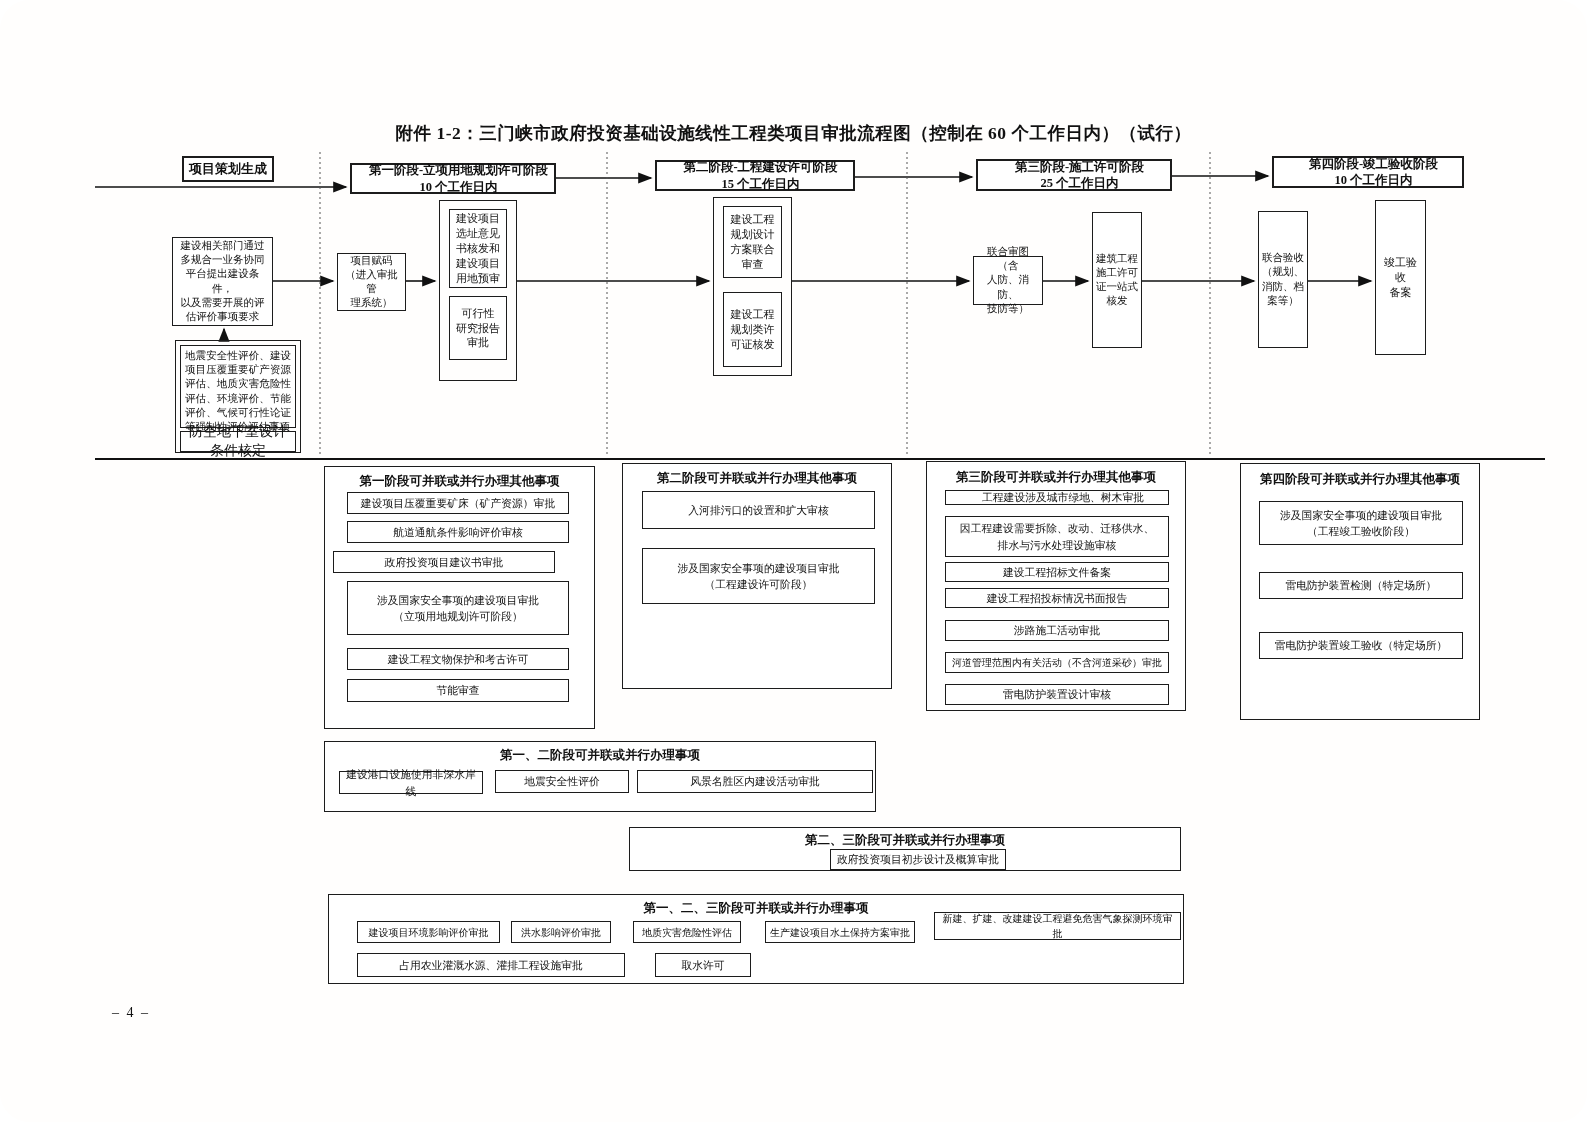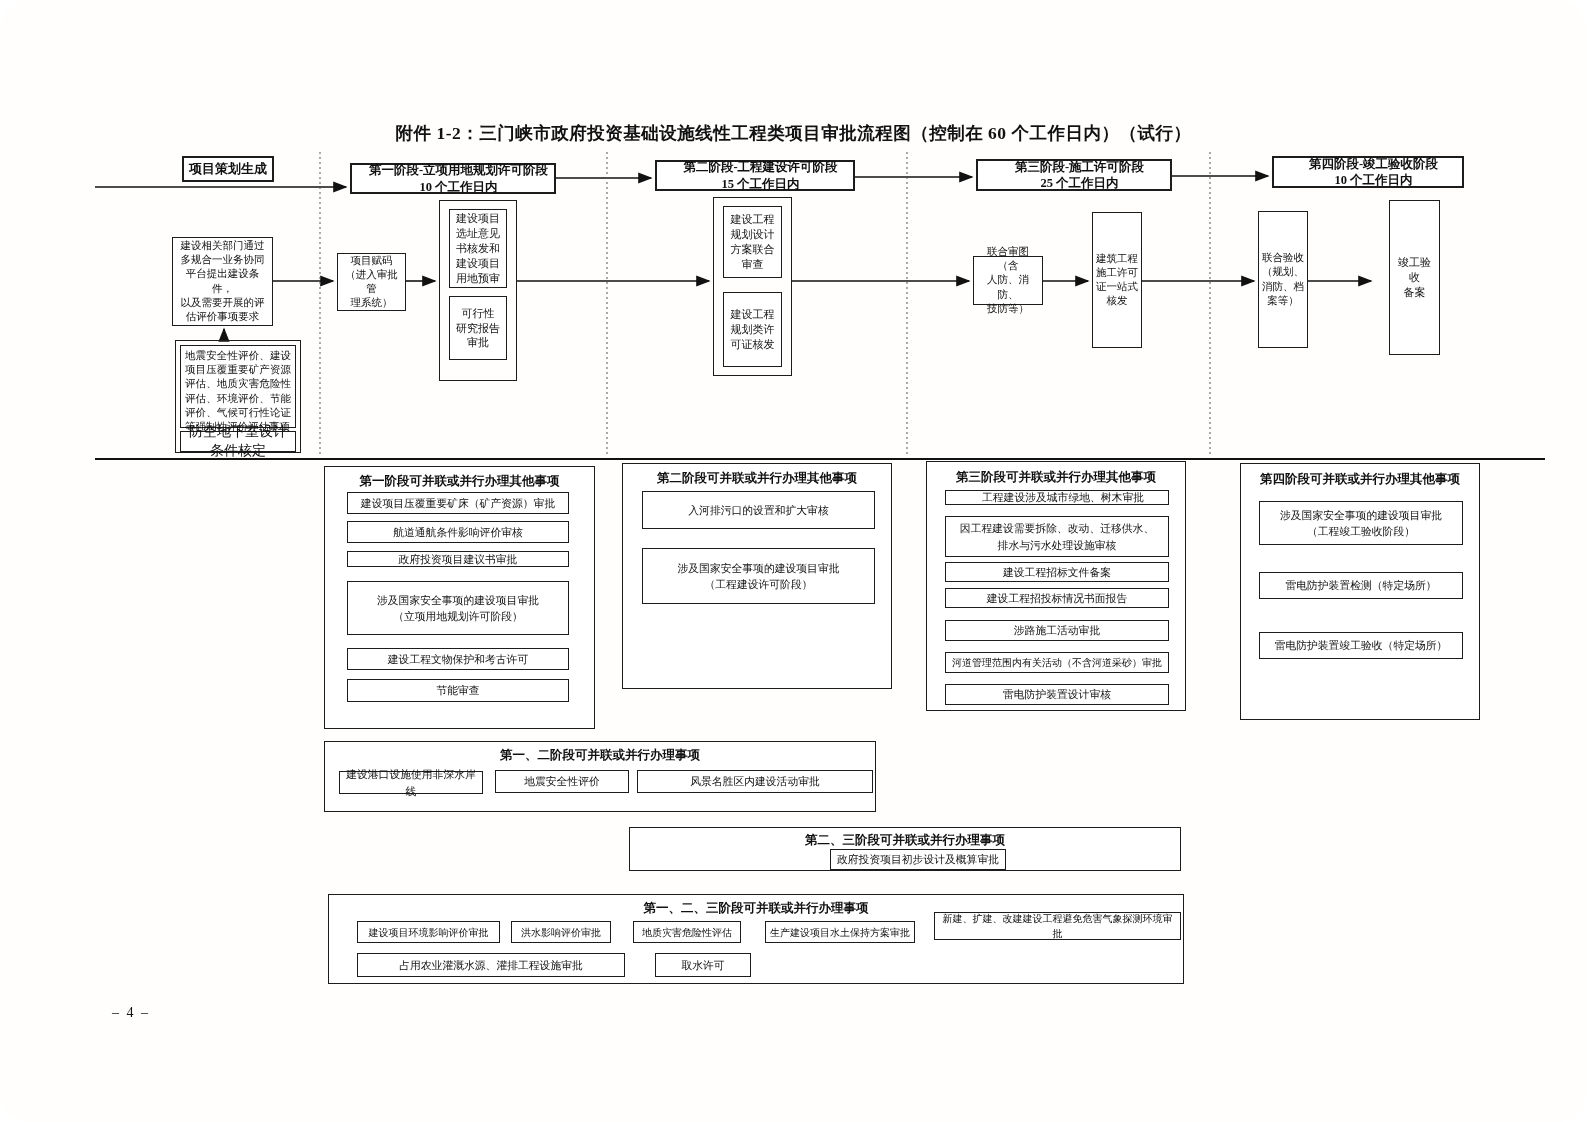--- a/index.html
+++ b/index.html
@@ -128,32 +128,32 @@
 技防等）</div>
   <div class="box" style="left:1092px;top:212px;width:50px;height:136px;font-size:10.5px;">建筑工程
 施工许可
 证一站式
 核发</div>
 
   <div class="box" style="left:1258px;top:211px;width:50px;height:137px;font-size:10.5px;">联合验收
 （规划、
 消防、档
 案等）</div>
-  <div class="box" style="left:1375px;top:200px;width:51px;height:155px;margin-left:14px;">竣工验收
+  <div class="box" style="left:1375px;top:200px;width:51px;height:155px;">竣工验收
 备案</div>
 
   <div class="box hollow" style="left:175px;top:340px;width:126px;height:113px;"></div>
   <div class="box para" style="left:180px;top:345px;width:116px;height:83px;font-size:10.5px;">地震安全性评价、建设项目压覆重要矿产资源评估、地质灾害危险性评估、环境评价、节能评价、气候可行性论证等强制性评价评估事项</div>
   <div class="box" style="left:180px;top:431px;width:116px;height:21px;font-size:14px;">防空地下室设计条件核定</div>
 
   <div class="sec" style="left:324px;top:466px;width:271px;height:263px;">
     <div class="sec-title" style="top:6px;">第一阶段可并联或并行办理其他事项</div>
     <div class="item" style="left:22px;top:25px;width:222px;height:22px;">建设项目压覆重要矿床（矿产资源）审批</div>
     <div class="item" style="left:22px;top:54px;width:222px;height:22px;">航道通航条件影响评价审核</div>
-    <div class="item" style="left:22px;top:84px;width:222px;height:16px;">政府投资项目建议书审批</div>
+    <div class="item" style="left:8px;top:84px;width:222px;height:22px;">政府投资项目建议书审批</div>
     <div class="item" style="left:22px;top:114px;width:222px;height:54px;">涉及国家安全事项的建设项目审批
 （立项用地规划许可阶段）</div>
     <div class="item" style="left:22px;top:181px;width:222px;height:22px;">建设工程文物保护和考古许可</div>
     <div class="item" style="left:22px;top:212px;width:222px;height:23px;">节能审查</div>
   </div>
 
   <div class="sec" style="left:622px;top:463px;width:270px;height:226px;">
     <div class="sec-title" style="top:6px;">第二阶段可并联或并行办理其他事项</div>
     <div class="item" style="left:19px;top:27px;width:233px;height:38px;">入河排污口的设置和扩大审核</div>
     <div class="item" style="left:19px;top:84px;width:233px;height:56px;">涉及国家安全事项的建设项目审批

